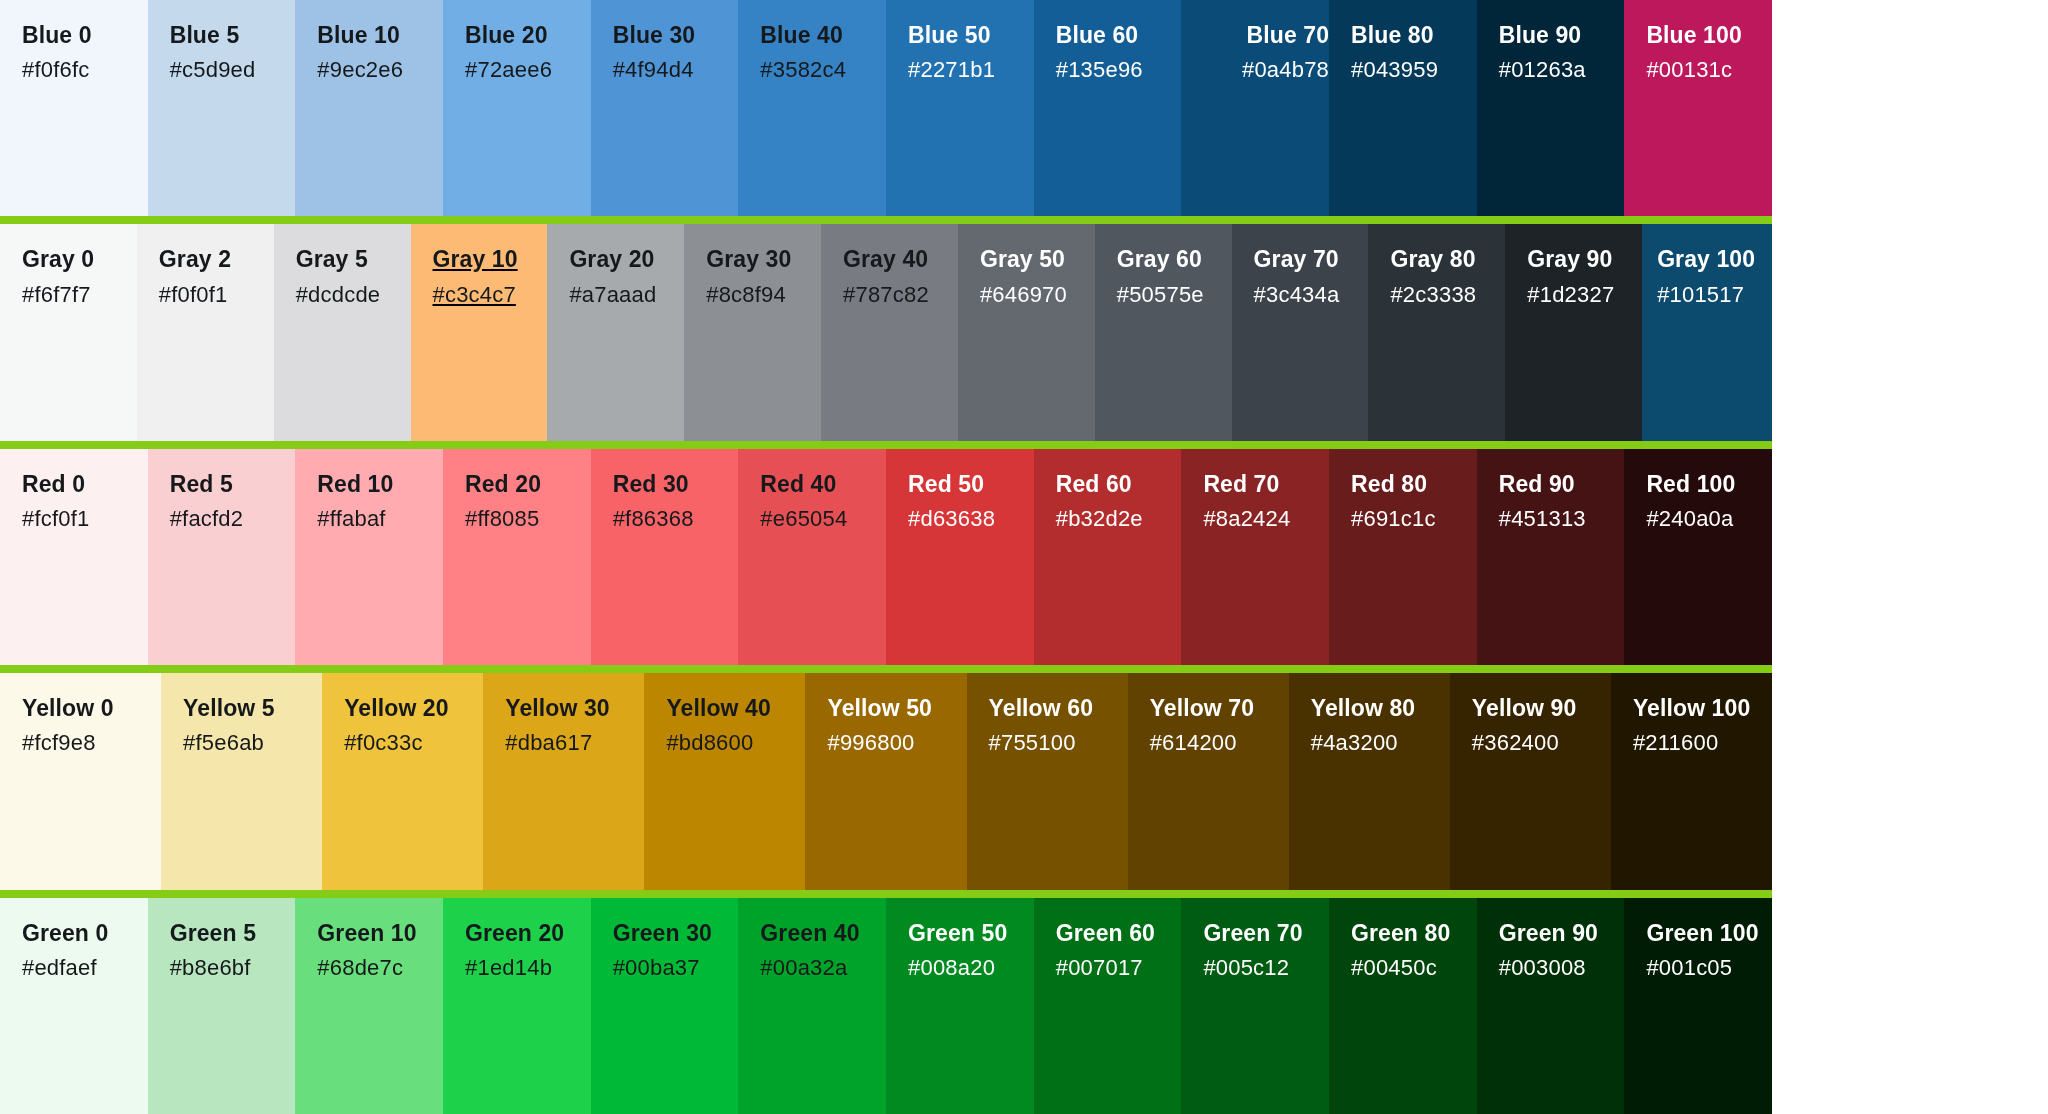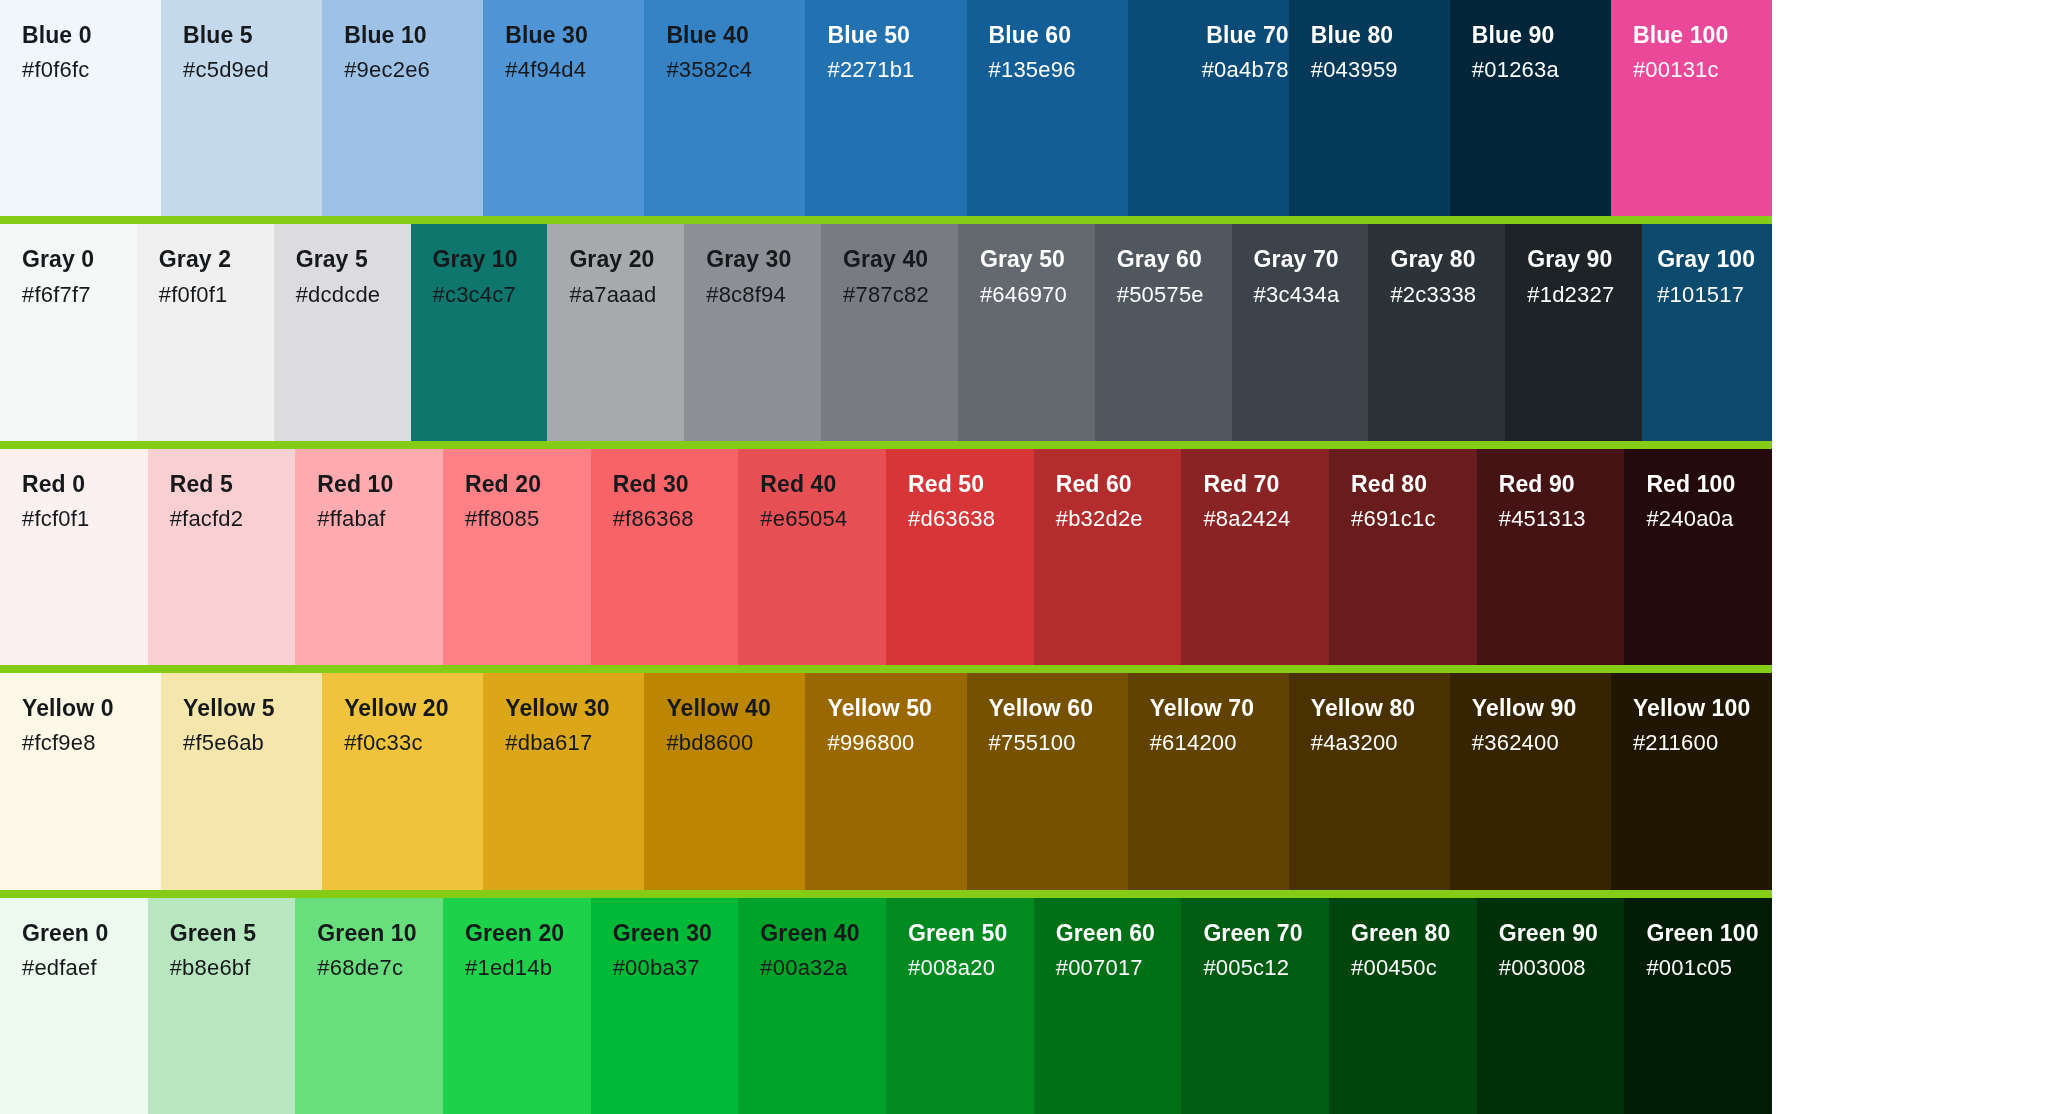--- a/index.html
+++ b/index.html
@@ -80,20 +80,24 @@
         <span class="swatch-hex">#f0f6fc</span>
       </div>
       <div class="swatch text-dark" style="background-color: rgb(197, 217, 237);">
         <span class="swatch-name">Blue 5</span>
         <span class="swatch-hex">#c5d9ed</span>
       </div>
       <div class="swatch text-dark" style="background-color: rgb(158, 194, 230);">
         <span class="swatch-name">Blue 10</span>
         <span class="swatch-hex">#9ec2e6</span>
       </div>
+      <div class="swatch text-dark" style="background-color: rgb(114, 174, 230);">
+        <span class="swatch-name">Blue 20</span>
+        <span class="swatch-hex">#72aee6</span>
+      </div>
       <div class="swatch text-dark" style="background-color: rgb(79, 148, 212);">
         <span class="swatch-name">Blue 30</span>
         <span class="swatch-hex">#4f94d4</span>
       </div>
       <div class="swatch text-dark" style="background-color: rgb(53, 130, 196);">
         <span class="swatch-name">Blue 40</span>
         <span class="swatch-hex">#3582c4</span>
       </div>
       <div class="swatch text-light" style="background-color: rgb(34, 113, 177);">
         <span class="swatch-name">Blue 50</span>
@@ -108,39 +112,39 @@
         <span class="swatch-hex">#0a4b78</span>
       </div>
       <div class="swatch text-light" style="background-color: rgb(4, 57, 89);">
         <span class="swatch-name">Blue 80</span>
         <span class="swatch-hex">#043959</span>
       </div>
       <div class="swatch text-light" style="background-color: rgb(1, 38, 58);">
         <span class="swatch-name">Blue 90</span>
         <span class="swatch-hex">#01263a</span>
       </div>
-      <div class="swatch text-light" style="background-color: #ec4899;">
+      <div class="swatch text-light" style="background-color: #be185d;">
         <span class="swatch-name">Blue 100</span>
         <span class="swatch-hex">#00131c</span>
       </div>
     </div>
     <div class="palette-row">
       <div class="swatch text-dark" style="background-color: rgb(246, 247, 247);">
         <span class="swatch-name">Gray 0</span>
         <span class="swatch-hex">#f6f7f7</span>
       </div>
       <div class="swatch text-dark" style="background-color: rgb(240, 240, 241);">
         <span class="swatch-name">Gray 2</span>
         <span class="swatch-hex">#f0f0f1</span>
       </div>
       <div class="swatch text-dark" style="background-color: rgb(220, 220, 222);">
         <span class="swatch-name">Gray 5</span>
         <span class="swatch-hex">#dcdcde</span>
       </div>
-      <div class="swatch text-dark" style="background-color: #0f766e;">
+      <div class="swatch text-dark" style="background-color: #fdba74; text-decoration: underline;">
         <span class="swatch-name">Gray 10</span>
         <span class="swatch-hex">#c3c4c7</span>
       </div>
       <div class="swatch text-dark" style="background-color: rgb(167, 170, 173);">
         <span class="swatch-name">Gray 20</span>
         <span class="swatch-hex">#a7aaad</span>
       </div>
       <div class="swatch text-dark" style="background-color: rgb(140, 143, 148);">
         <span class="swatch-name">Gray 30</span>
         <span class="swatch-hex">#8c8f94</span>

